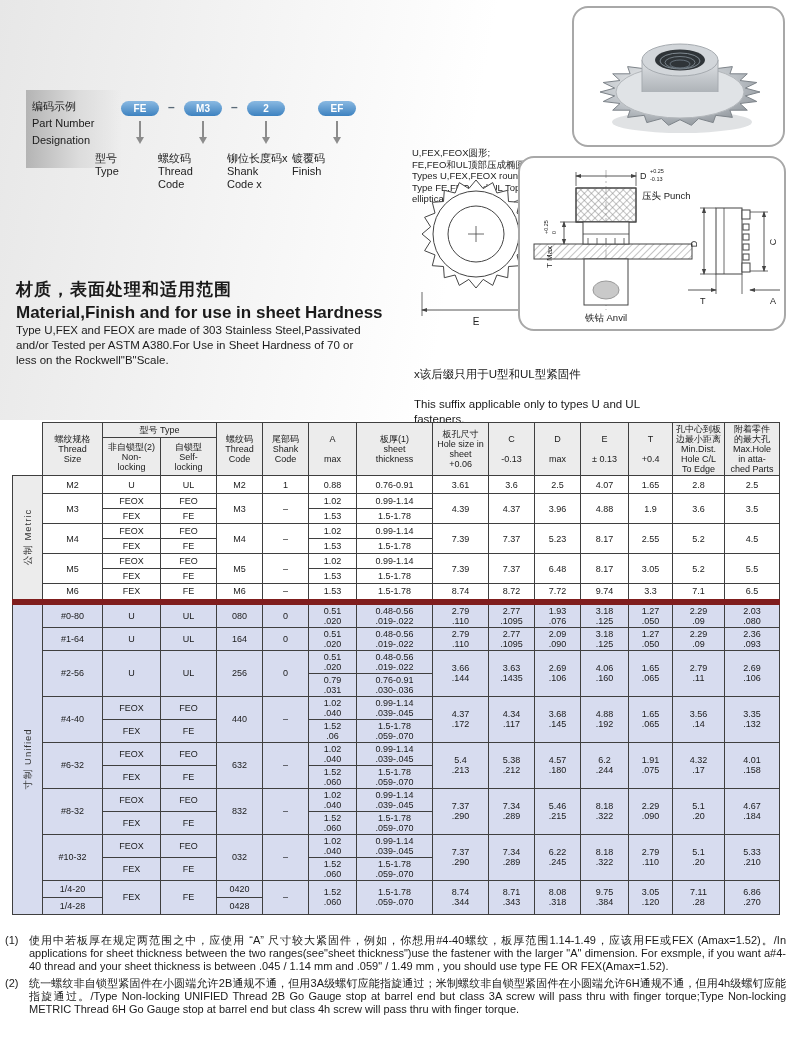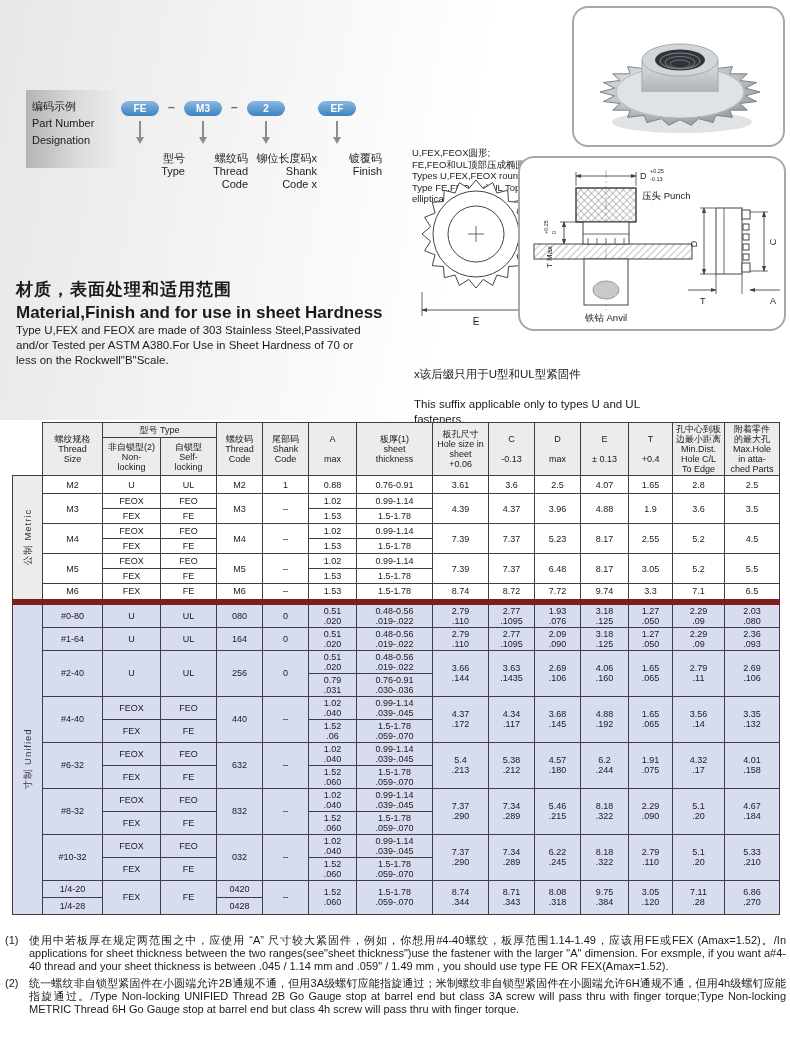--- a/index.html
+++ b/index.html
@@ -11,21 +11,21 @@
   
   .pn-box{position:absolute;left:26px;top:90px;width:96px;height:78px;padding:8px 6px;
         background:linear-gradient(90deg,#b4b4b4,#dcdcdc 55%,rgba(220,220,220,0));
         font-size:11px;line-height:17px;}
   .pill{position:absolute;top:101px;width:38px;height:15px;border-radius:8px;text-align:center;
         line-height:15px;font-size:10px;font-weight:bold;color:#fff;
         background:linear-gradient(#8ab9e2,#3d82c0);}
   .pn-dash{position:absolute;top:100px;font-size:12px;font-weight:bold;color:#5a6a78;}
   .arr-stem{position:absolute;top:121px;width:2px;height:16px;background:#8c8c8c;}
   .arr-head{position:absolute;top:137px;width:0;height:0;border:4px solid transparent;border-top:7px solid #8c8c8c;}
-  .seg-label{position:absolute;top:152px;text-align:right;font-size:11px;line-height:13px;white-space:pre-line;color:#222;}
+  .seg-label{position:absolute;top:152px;text-align:left;font-size:11px;line-height:13px;white-space:pre-line;color:#222;}
   
   .rbox{position:absolute;border:2px solid #a8a8a8;border-radius:16px;background:#fff;}
   #product-box{left:572px;top:6px;width:213px;height:141px;}
   #diagram-box{left:518px;top:156px;width:268px;height:175px;}
   
   .round-note{position:absolute;left:412px;top:147px;width:200px;font-size:9.5px;line-height:11.5px;white-space:pre-line;color:#222;}
   #round-svg{position:absolute;left:406px;top:176px;}
   
   .material{position:absolute;left:16px;top:278px;width:404px;}
   .mat-title-cn{font-size:17px;font-weight:bold;letter-spacing:1px;}
@@ -80,21 +80,21 @@
   <div class="arr-stem" style="left:265px;"></div>
   <div class="arr-head" style="left:262px;"></div>
   <div class="arr-stem" style="left:336px;"></div>
   <div class="arr-head" style="left:333px;"></div>
 
   <div class="seg-label" style="left:95px;width:90px;">型号
 Type</div>
   <div class="seg-label" style="left:158px;width:90px;">螺纹码
 Thread
 Code</div>
-  <div class="seg-label" style="left:215px;width:102px;">铆位长度码x
+  <div class="seg-label" style="left:227px;width:102px;">铆位长度码x
 Shank
 Code x</div>
   <div class="seg-label" style="left:292px;width:90px;">镀覆码
 Finish</div>
 
   <div class="rbox" id="product-box">
     <svg width="209" height="137" viewBox="0 0 209 137">
       <defs>
         <radialGradient id="pg" cx="40%" cy="35%" r="75%">
           <stop offset="0%" stop-color="#f4f5f6"></stop>
@@ -443,21 +443,21 @@
           <td>3.18
 .125</td>
           <td>1.27
 .050</td>
           <td>2.29
 .09</td>
           <td>2.36
 .093</td>
         </tr>
         <tr style="height: 23px;">
-          <td rowspan="2">#2-40</td>
+          <td rowspan="2">#2-56</td>
           <td rowspan="2">U</td>
           <td rowspan="2">UL</td>
           <td rowspan="2">256</td>
           <td rowspan="2">0</td>
           <td>0.51
 .020</td>
           <td>0.48-0.56
 .019-.022</td>
           <td rowspan="2">3.66
 .144</td>

